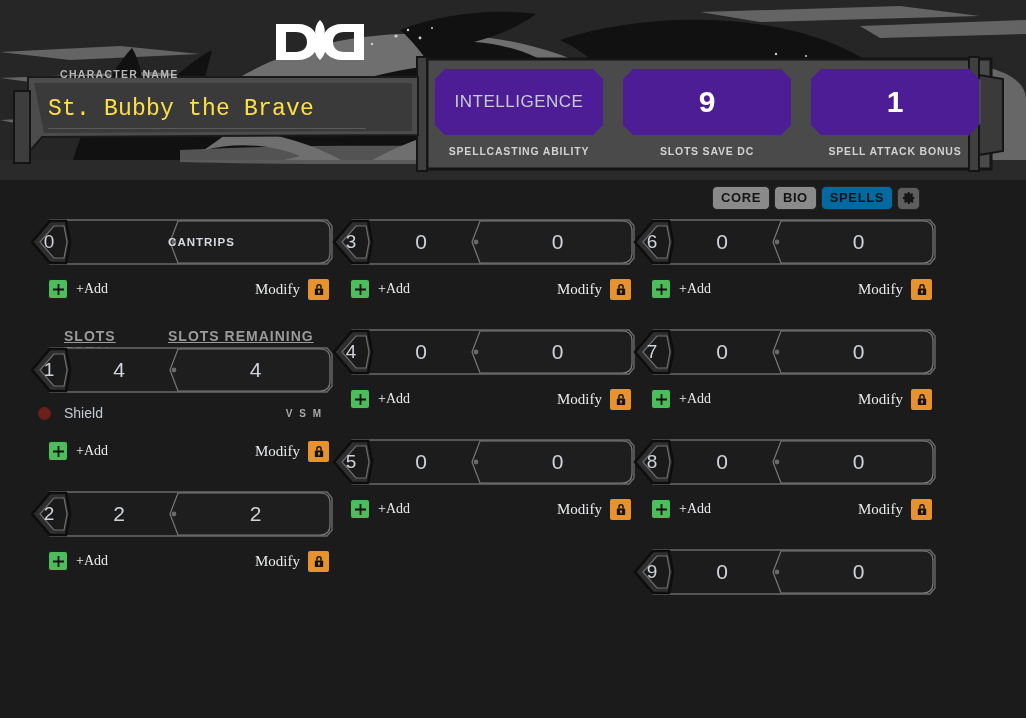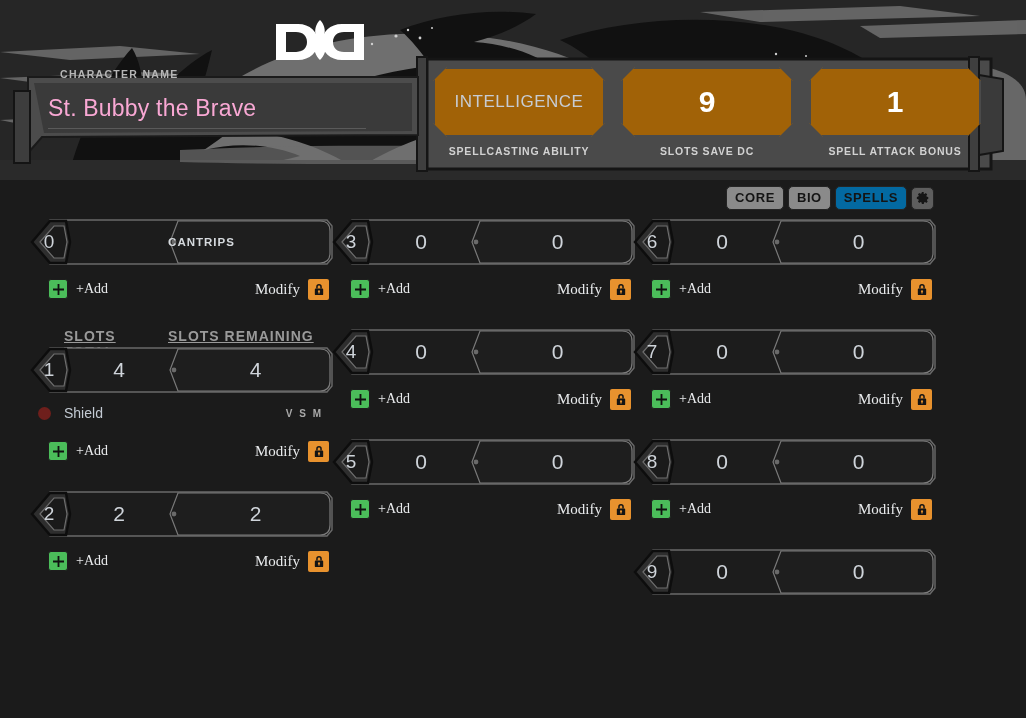--- a/index.html
+++ b/index.html
@@ -51,22 +51,22 @@
   }
   .name-input {
     position: absolute;
     left: 36px;
     top: 18px;
     width: 318px;
     height: 36px;
     background: transparent;
     border: none;
     border-bottom: 1px solid #5a5a5a;
-    color: #f9a8d4;
-    font-family: Liberation Sans, sans-serif;
+    color: #fde047;
+    font-family: Liberation Mono, monospace;
     font-size: 23px;
     letter-spacing: 0.2px;
     outline: none;
     padding: 0 0 4px 0;
   }
   .name-label {
     position: absolute;
     left: 60px;
     top: 68px;
     font-size: 10.5px;
@@ -96,21 +96,21 @@
     width: 552px;
     display: flex;
     gap: 16px;
   }
   .stat-box {
     width: 172px;
     text-align: center;
   }
   .stat-oct {
     height: 70px;
-    background: #a16207;
+    background: #4c1d95;
     border: 2px solid #4a4a4a;
     clip-path: polygon(14px 0, calc(100% - 14px) 0, 100% 14px, 100% calc(100% - 14px),
                        calc(100% - 14px) 100%, 14px 100%, 0 calc(100% - 14px), 0 14px);
     display: flex;
     align-items: center;
     justify-content: center;
   }
   .stat-oct .v-text {
     font-size: 17px;
     color: #c7ccd3;
@@ -126,21 +126,21 @@
     font-size: 10.5px;
     font-weight: bold;
     letter-spacing: 0.8px;
     color: #d2d2d2;
     text-align: center;
   }
 
   
   .tabbar {
     position: absolute;
-    right: 92px;
+    right: 106px;
     top: 186px;
     display: flex;
     align-items: center;
     gap: 4px;
     z-index: 8;
   }
   .tab {
     background: #8a8a8a;
     color: #141414;
     border: 1.5px solid #242424;

